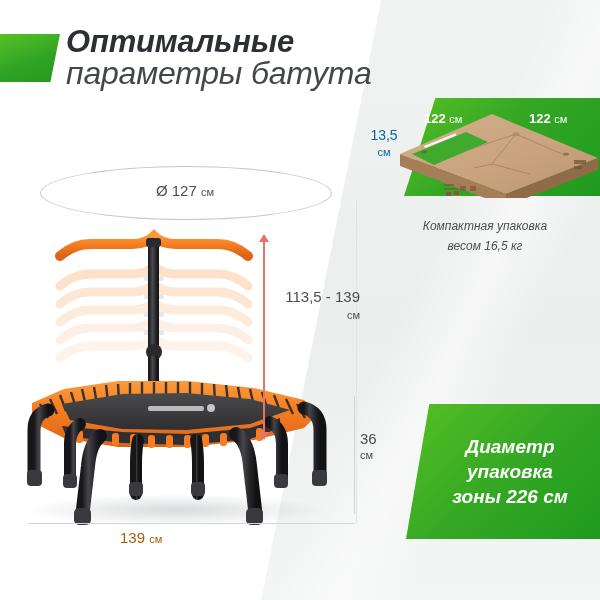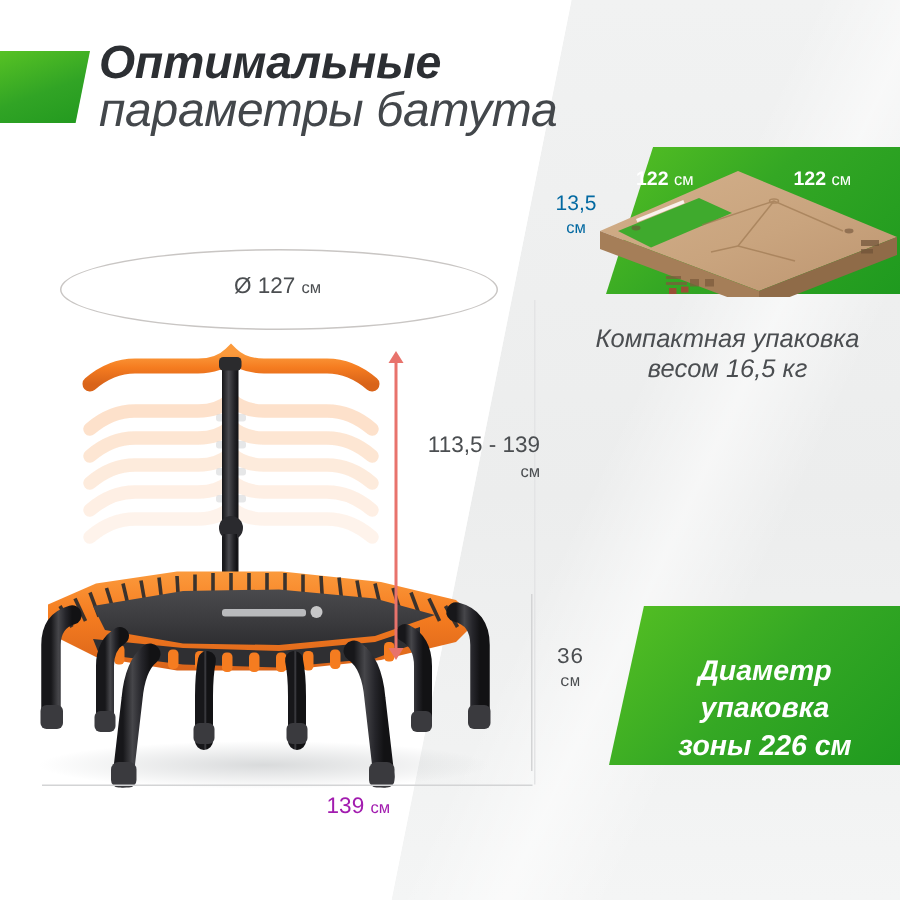--- a/index.html
+++ b/index.html
@@ -68,30 +68,30 @@
   .dim-red .ar-dn{bottom:0;border-top:8px solid #e8736c;}
   .dim-red-label{
     position:absolute;left:268px;top:288px;width:92px;text-align:right;
     font-size:15px;color:#4b4e51;line-height:18px;
   }
   .dim-red-label .u{font-size:11px;display:block;}
 
   
   .dim-leg-line{position:absolute;left:354px;top:396px;width:1px;height:118px;background:#d3d4d5;}
   .dim-leg-label{
-    position:absolute;left:360px;top:430px;width:40px;text-align:center;
-    font-size:15px;color:#4b4e51;line-height:17px;font-family:Liberation Mono, monospace;
+    position:absolute;left:360px;top:430px;width:40px;text-align:left;
+    font-size:15px;color:#4b4e51;line-height:17px;
   }
   .dim-leg-label .u{font-size:11px;display:block;}
 
   
   .dim-base{position:absolute;left:28px;top:523px;width:327px;height:1px;background:#d3d4d5;}
   .dim-base-label{
-    position:absolute;left:120px;top:529px;width:140px;text-align:right;
-    font-size:15px;color:#a21caf;white-space:nowrap;
+    position:absolute;left:120px;top:529px;width:140px;text-align:left;
+    font-size:15px;color:#a16207;white-space:nowrap;
   }
   .dim-base-label .u{font-size:11px;}
 
   
   .pkg-banner{
     position:absolute;left:404px;top:98px;width:196px;height:98px;
     background:linear-gradient(135deg,#56c023 0%,#34a724 45%,#1f9a1f 100%);
     clip-path:polygon(16% 0%, 100% 0%, 100% 100%, 0% 100%);
   }
   .pkg-dim-top-l{
@@ -102,29 +102,29 @@
   }
   .pkg-dim-top-l .u,.pkg-dim-top-r .u{font-size:11px;font-weight:400;}
   .pkg-dim-left{
     position:absolute;left:362px;top:127px;width:44px;text-align:center;
     font-size:14px;color:#0369a1;line-height:17px;
   }
   .pkg-dim-left .u{font-size:11px;display:block;}
   .pkg-box{position:absolute;left:396px;top:112px;width:206px;height:86px;}
   .pkg-cap{
     position:absolute;left:372px;top:216px;width:226px;text-align:center;
-    font-size:17px;font-style:italic;color:#4b4e51;line-height:20px;
+    font-size:12px;font-style:italic;color:#4b4e51;line-height:20px;
   }
 
   
   .callout{
-    position:absolute;left:406px;top:404px;width:194px;height:106px;
+    position:absolute;left:406px;top:404px;width:194px;height:135px;
     background:linear-gradient(135deg,#56c023 0%,#35a824 50%,#1f9a1f 100%);
     clip-path:polygon(12% 0%, 100% 0%, 100% 100%, 0% 100%);
-    display:flex;align-items:flex-end;justify-content:center;
+    display:flex;align-items:center;justify-content:center;
   }
   .callout-text{
     font-size:19px;font-style:italic;font-weight:600;color:#ffffff;
     text-align:center;line-height:25px;padding-left:14px;
   }
 
   
   .card-plate{
     position:absolute;left:26px;top:200px;width:330px;height:323px;
     background:transparent;border-right:1px solid #e3e4e5;border-bottom:0;

